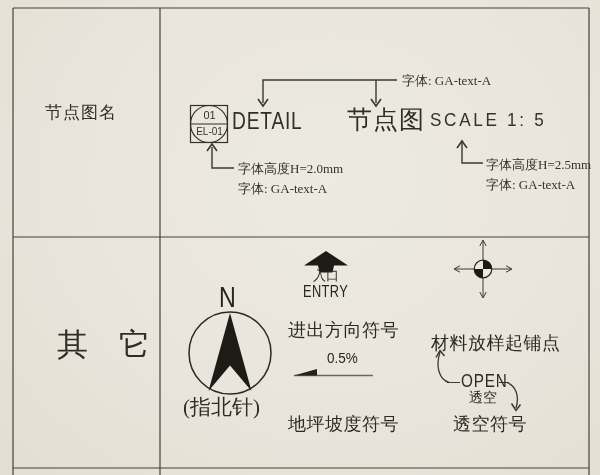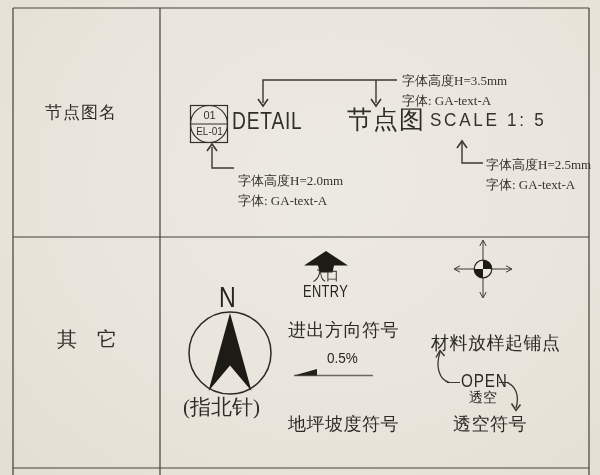--- a/index.html
+++ b/index.html
@@ -11,21 +11,21 @@
   }
   .abs{position:absolute;white-space:nowrap;line-height:1.1;}
   .cjk{font-family:"Liberation Serif","DejaVu Serif",serif;}
   .cad{font-family:"Liberation Sans","DejaVu Sans",sans-serif;}
   .sx85{transform:scaleX(.85);transform-origin:left top;}
   .sx8{transform:scaleX(.8);transform-origin:left top;}
   .sx9{transform:scaleX(.9);transform-origin:left top;}
   svg.layer{position:absolute;left:0;top:0;}
   .note{font-size:13px;line-height:20px;color:#34322b;}
   .hdr1{left:45px;top:104px;font-size:17px;letter-spacing:1px;}
-  .hdr2{left:57px;top:328px;font-size:20px;text-align:center;}
+  .hdr2{left:57px;top:328px;font-size:31px;text-align:center;}
   .tagtxt{left:191px;width:37px;text-align:center;font-size:11px;color:#34322b;}
   .detail{left:232px;top:108px;font-size:24px;letter-spacing:1px;color:#302e28;}
   .jdt{left:347px;top:106px;font-size:25px;letter-spacing:1px;}
   .scale{left:430px;top:110px;font-size:19px;letter-spacing:3px;color:#34322b;}
   .nletter{left:219px;top:282px;font-size:29px;color:#26241f;}
   .compasscap{left:183px;top:396px;font-size:21px;}
   .entrycn{left:313px;top:269px;font-size:13px;}
   .entryen{left:303px;top:283px;font-size:16px;letter-spacing:.5px;color:#26241f;}
   .cap{font-size:18px;letter-spacing:.5px;color:#2c2a24;}
   .slopeval{left:327px;top:350px;font-size:15px;color:#26241f;}
@@ -101,24 +101,23 @@
   <div class="abs cjk hdr2">其　它</div>
 
   <div class="abs cad tagtxt" style="top:109px;">01</div>
   <div class="abs cad tagtxt" style="top:126px;font-size:10px;">EL-01</div>
 
   <div class="abs cad detail sx8">DETAIL</div>
   <div class="abs cjk jdt">节点图</div>
   <div class="abs cad scale sx9">SCALE 1: 5</div>
 
   <div class="abs note" style="left:402px;top:71px;">
-    <div>字体高度H=3.5mm</div>
     <div>字体: GA-text-A</div>
   </div>
-  <div class="abs note" style="left:238px;top:159px;margin-top:12px;">
+  <div class="abs note" style="left:238px;top:159px;">
     <div>字体高度H=2.0mm</div>
     <div>字体: GA-text-A</div>
   </div>
   <div class="abs note" style="left:486px;top:155px;">
     <div>字体高度H=2.5mm</div>
     <div>字体: GA-text-A</div>
   </div>
 
   <div class="abs cad nletter sx8">N</div>
   <div class="abs cjk compasscap">(指北针)</div>

